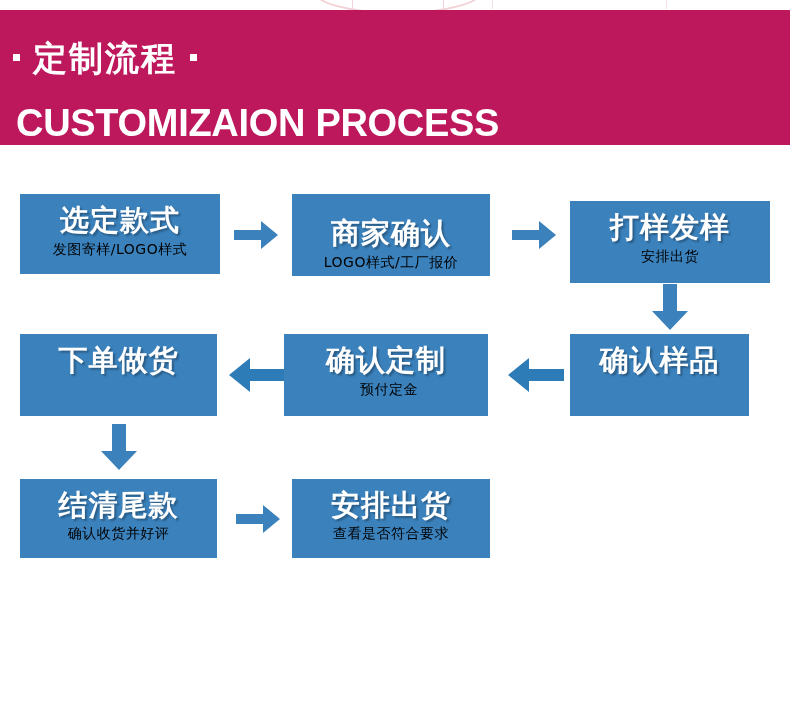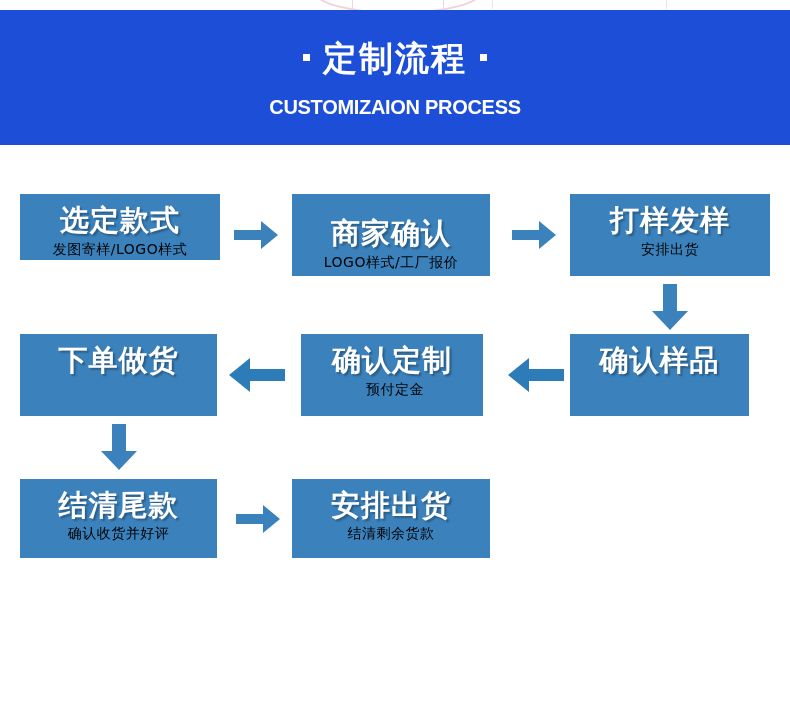--- a/index.html
+++ b/index.html
@@ -43,45 +43,44 @@
     position: absolute;
     top: 0; width: 1px; height: 9px;
     background: #f5dfe2;
   }
 
   
   #header-banner {
     position: absolute;
     left: 0; top: 10px;
     width: 790px; height: 135px;
-    background: #1d4ed8;
-    text-align: center;
+    background: #be185d;
   }
   #header-cn-title {
     margin: 0;
     padding-top: 30px;
     color: #ffffff;
     font-size: 34px;
     font-weight: bold;
     letter-spacing: 2px;
     line-height: 1.1;
     white-space: nowrap;
   }
   #header-cn-title .deco-sq {
     display: inline-block;
     width: 7px; height: 7px;
     background: #ffffff;
     vertical-align: 9px;
     margin: 0 13px;
   }
   #header-en-title {
-    margin: 10px;
+    margin: 16px;
     padding-top: 9px;
     color: #ffffff;
-    font-size: 20px;
+    font-size: 38px;
     font-weight: bold;
     letter-spacing: -0.3px;
     font-family: "Liberation Sans", "DejaVu Sans", sans-serif;
     white-space: nowrap;
   }
 
   
   #flow-area {
     position: absolute;
     left: 0; top: 145px;
@@ -134,21 +133,21 @@
 
 <div id="header-banner">
   <div id="header-cn-title">
     <span class="deco-sq"></span><span>定制流程</span><span class="deco-sq"></span>
   </div>
   <div id="header-en-title">CUSTOMIZAION PROCESS</div>
 </div>
 
 <div id="flow-area">
 
-  <div class="step-box" style="left:20px; top:49px; width:200px; height:66px; padding-top:11px;">
+  <div class="step-box" style="left:20px; top:49px; width:200px; height:80px; padding-top:11px;">
     <div class="step-title">选定款式</div>
     <div class="step-sub" style="margin-top:7px;">发图寄样/LOGO样式</div>
   </div>
 
   <div class="arrow" style="left:234px; top:75px;">
     <svg width="44" height="30" viewBox="0 0 44 30" aria-hidden="true">
       <path d="M0,10 L27,10 L27,1 L44,15 L27,29 L27,20 L0,20 Z" fill="#3b82bd"></path>
     </svg>
   </div>
 
@@ -156,42 +155,42 @@
     <div class="step-title">商家确认</div>
     <div class="step-sub" style="margin-top:7px;">LOGO样式/工厂报价</div>
   </div>
 
   <div class="arrow" style="left:512px; top:75px;">
     <svg width="44" height="30" viewBox="0 0 44 30" aria-hidden="true">
       <path d="M0,10 L27,10 L27,1 L44,15 L27,29 L27,20 L0,20 Z" fill="#3b82bd"></path>
     </svg>
   </div>
 
-  <div class="step-box" style="left:570px; top:49px; width:200px; height:82px; padding-top:11px;">
+  <div class="step-box" style="left:570px; top:56px; width:200px; height:82px; padding-top:11px;">
     <div class="step-title">打样发样</div>
     <div class="step-sub" style="margin-top:7px;">安排出货</div>
   </div>
 
   <div class="arrow" style="left:650px; top:139px;">
     <svg width="40" height="46" viewBox="0 0 40 46" aria-hidden="true">
       <path d="M13,0 L27,0 L27,27 L38,27 L20,46 L2,27 L13,27 Z" fill="#3b82bd"></path>
     </svg>
   </div>
 
   <div class="step-box" style="left:20px; top:189px; width:197px; height:82px; padding-top:11px;">
     <div class="step-title">下单做货</div>
   </div>
 
   <div class="arrow" style="left:229px; top:212px;">
     <svg width="56" height="36" viewBox="0 0 56 36" aria-hidden="true">
       <path d="M56,12 L21,12 L21,1 L0,18 L21,35 L21,24 L56,24 Z" fill="#2d7cb8"></path>
     </svg>
   </div>
 
-  <div class="step-box" style="left:301px; top:189px; width:182px; height:82px; padding-top:11px;">
+  <div class="step-box" style="left:284px; top:189px; width:204px; height:82px; padding-top:11px;">
     <div class="step-title">确认定制</div>
     <div class="step-sub" style="margin-top:7px;margin-left:6px;">预付定金</div>
   </div>
 
   <div class="arrow" style="left:508px; top:212px;">
     <svg width="56" height="36" viewBox="0 0 56 36" aria-hidden="true">
       <path d="M56,12 L21,12 L21,1 L0,18 L21,35 L21,24 L56,24 Z" fill="#2d7cb8"></path>
     </svg>
   </div>
 
@@ -211,16 +210,16 @@
   </div>
 
   <div class="arrow" style="left:236px; top:359px;">
     <svg width="44" height="30" viewBox="0 0 44 30" aria-hidden="true">
       <path d="M0,10 L27,10 L27,1 L44,15 L27,29 L27,20 L0,20 Z" fill="#3b82bd"></path>
     </svg>
   </div>
 
   <div class="step-box" style="left:292px; top:334px; width:198px; height:79px; padding-top:11px;">
     <div class="step-title">安排出货</div>
-    <div class="step-sub" style="margin-top:6px;">结清剩余货款</div>
+    <div class="step-sub" style="margin-top:6px;">查看是否符合要求</div>
   </div>
 
 </div>
 
 </body></html>

